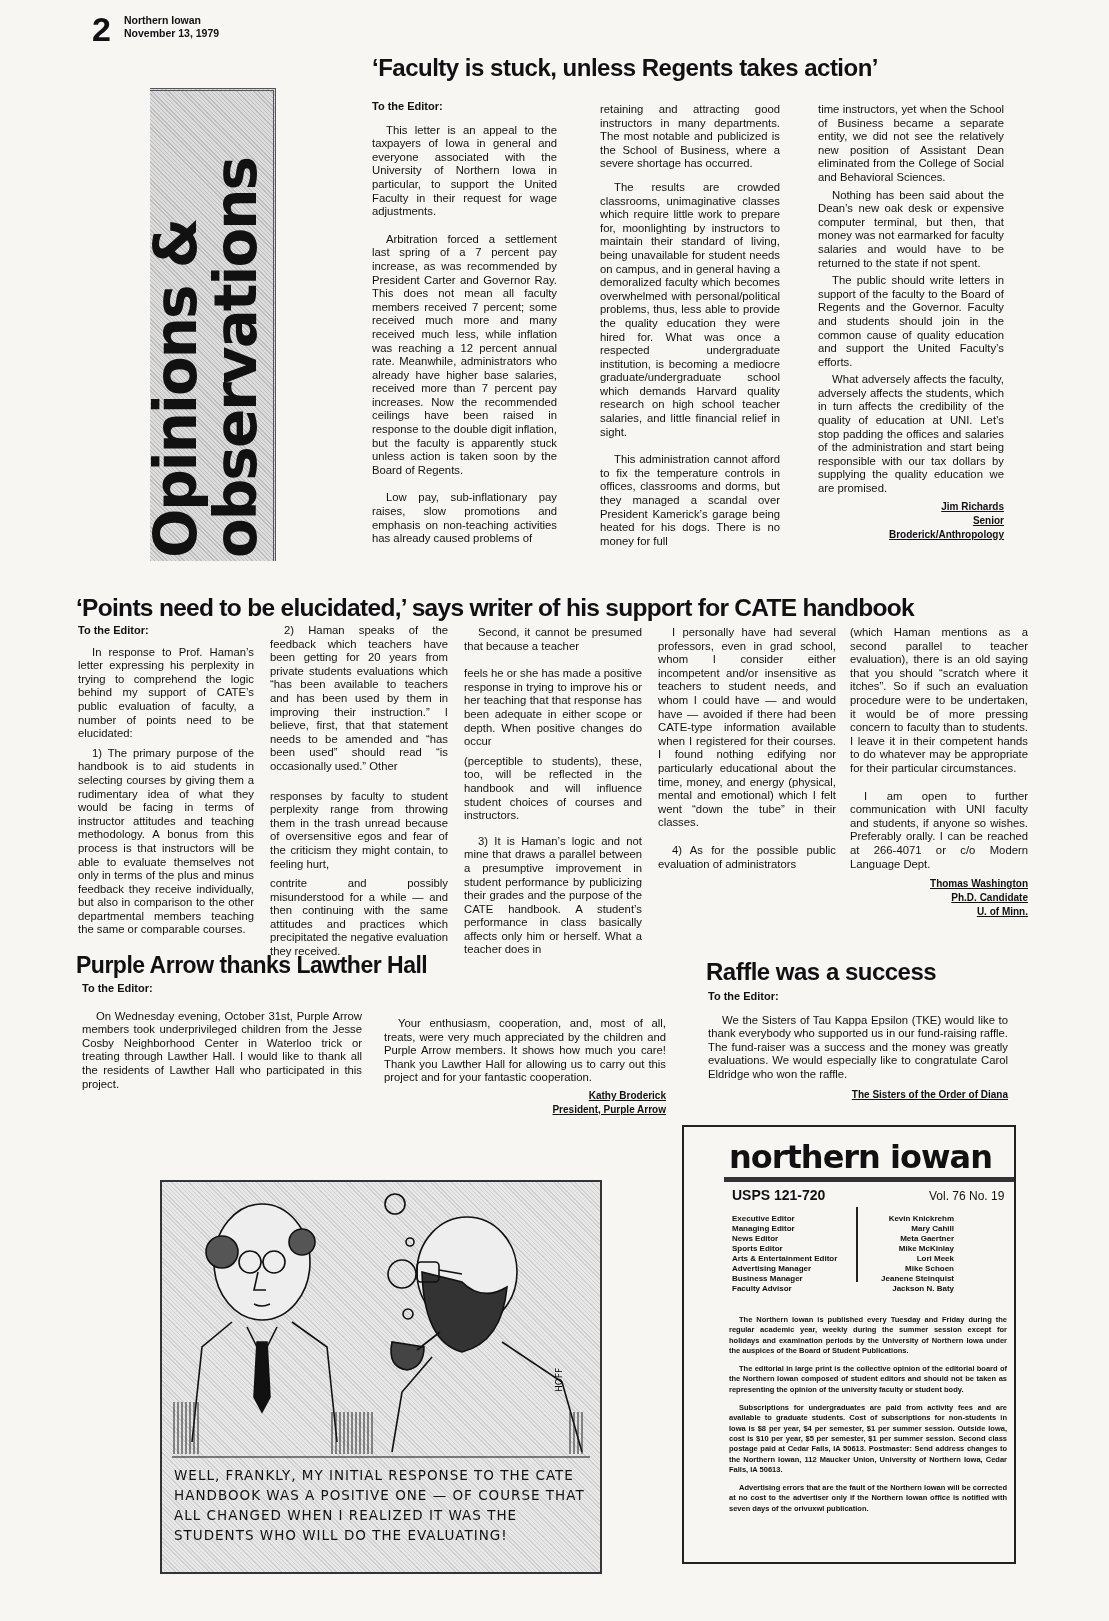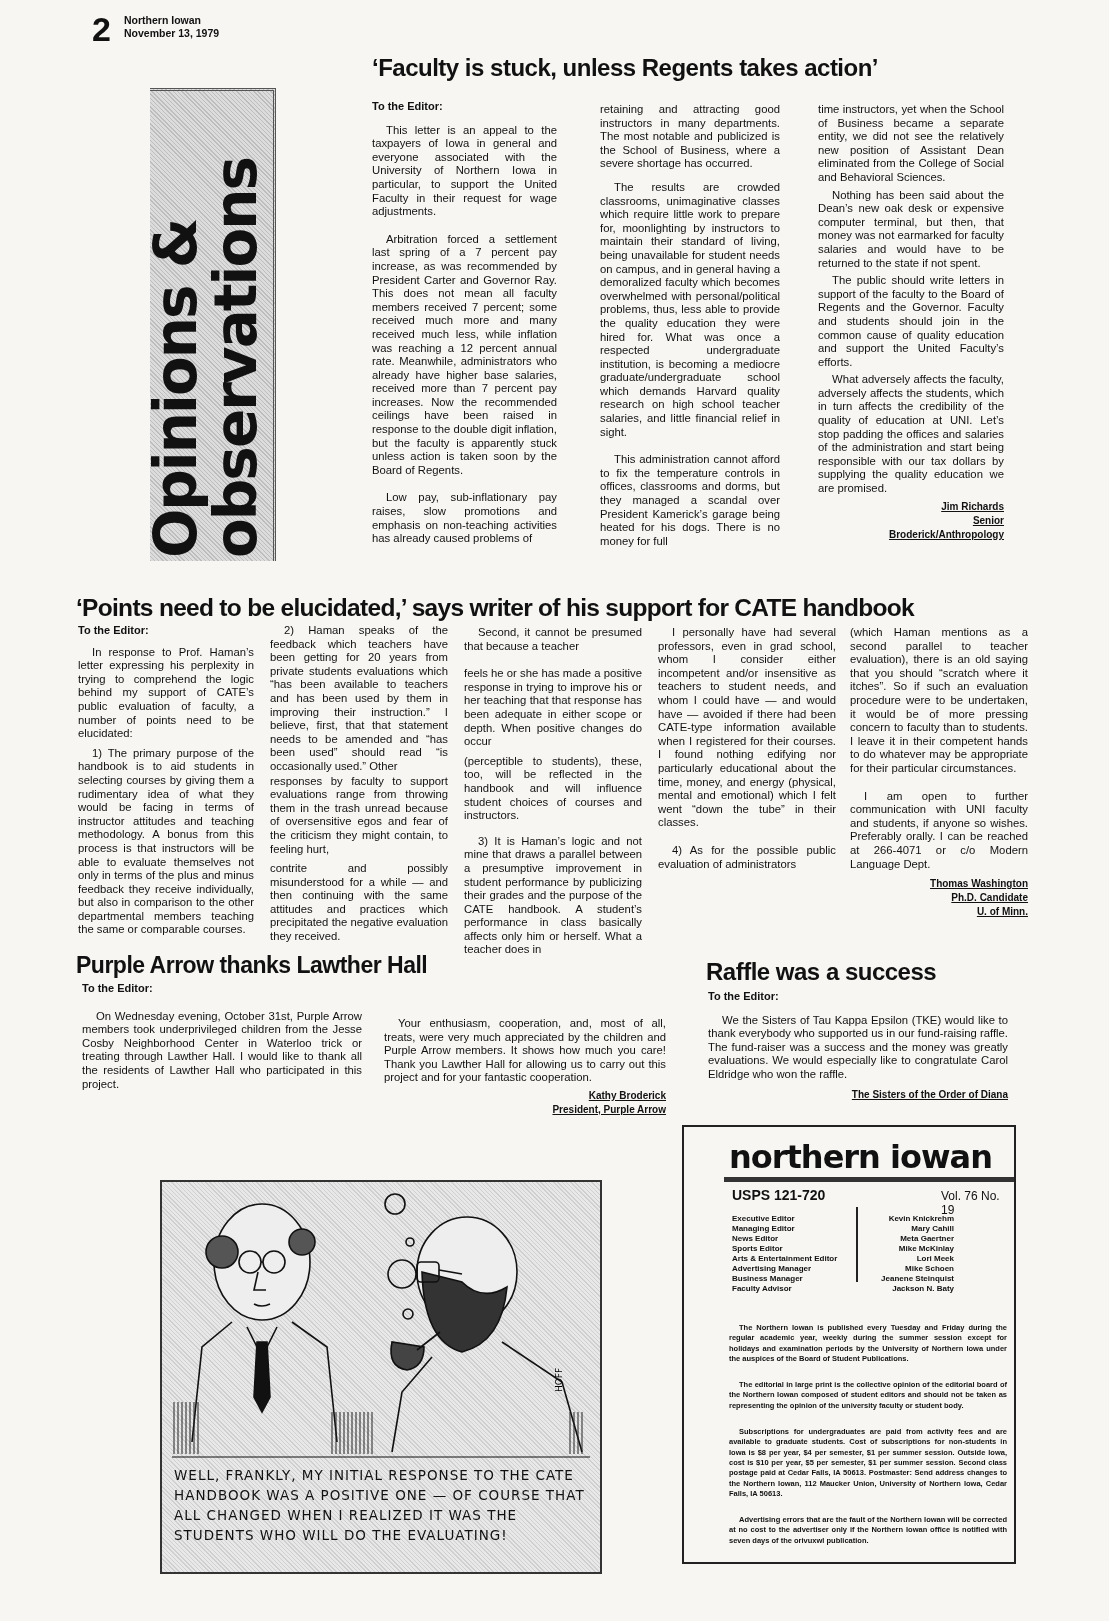--- a/index.html
+++ b/index.html
@@ -26,26 +26,26 @@
   
   .cartoon{left:160px;top:1180px;width:438px;height:390px;border:2px solid #333;
     background:repeating-linear-gradient(45deg,#cfcfcf 0 1px,#e8e8e8 1px 3px);}
   .cartoon svg{position:absolute;left:0;top:0;}
   .caption{position:absolute;left:12px;top:283px;width:414px;font-family:"DejaVu Sans",sans-serif;font-size:13.5px;line-height:20px;letter-spacing:1px;color:#111;}
   
   .staff{left:682px;top:1125px;width:330px;height:435px;border:2px solid #222;background:#f7f6f3;}
   .np-logo{position:absolute;left:45px;top:12px;font-family:"DejaVu Sans",sans-serif;font-weight:bold;font-size:32px;letter-spacing:-1px;line-height:36px;}
   .np-rule{position:absolute;left:40px;top:50px;width:290px;height:5px;background:#333;}
   .usps{position:absolute;left:48px;top:60px;font-size:14px;font-weight:bold;}
-  .vol{position:absolute;left:245px;top:62px;font-size:12px;margin-left:12px;}
+  .vol{position:absolute;left:245px;top:62px;font-size:12px;}
   .roles{position:absolute;left:48px;top:87px;font-size:8px;font-weight:bold;line-height:10px;}
   .names{position:absolute;left:170px;top:87px;width:100px;text-align:right;font-size:8px;font-weight:bold;line-height:10px;}
   .vrule{position:absolute;left:172px;top:80px;width:2px;height:75px;background:#222;}
   .fine{position:absolute;left:45px;top:180px;width:278px;font-size:7.5px;line-height:10.3px;font-weight:bold;text-align:justify;}
-  .fine p{margin:16px 0 5px 0;text-indent:10px;}
+  .fine p{margin:8px 0 5px 0;text-indent:10px;}
 </style>
 </head>
 <body>
 
 <div class="abs pnum">2</div>
 <div class="abs masthead">
   <div>Northern Iowan</div>
   <div>November 13, 1979</div>
 </div>
 
@@ -86,22 +86,22 @@
 
 <div class="abs h1" style="left:76px;top:596px;font-size:24.5px;letter-spacing:-0.7px;">‘Points need to be elucidated,’ says writer of his support for CATE handbook</div>
 
 <div class="abs col" style="left:78px;top:624px;width:176px;">
   <div class="toed" style="margin-bottom:8px">To the Editor:</div>
   <p style="margin-bottom:6px">In response to Prof. Haman’s letter expressing his perplexity in trying to comprehend the logic behind my support of CATE’s public evaluation of faculty, a number of points need to be elucidated:</p>
   <p style="margin-bottom:4px">1) The primary purpose of the handbook is to aid students in selecting courses by giving them a rudimentary idea of what they would be facing in terms of instructor attitudes and teaching methodology. A bonus from this process is that instructors will be able to evaluate themselves not only in terms of the plus and minus feedback they receive individually, but also in comparison to the other departmental members teaching the same or comparable courses.</p>
 </div>
 
 <div class="abs col" style="left:270px;top:624px;width:178px;">
-  <p style="margin-bottom:1px">2) Haman speaks of the feedback which teachers have been getting for 20 years from private students evaluations which “has been available to teachers and has been used by them in improving their instruction.” I believe, first, that that statement needs to be amended and “has been used” should read “is occasionally used.” Other</p>
-  <p class="noind" style="margin-bottom:6px">responses by faculty to support evaluations range from throwing them in the trash unread because of oversensitive egos and fear of the criticism they might contain, to feeling hurt,</p>
+  <p style="margin-bottom:16px">2) Haman speaks of the feedback which teachers have been getting for 20 years from private students evaluations which “has been available to teachers and has been used by them in improving their instruction.” I believe, first, that that statement needs to be amended and “has been used” should read “is occasionally used.” Other</p>
+  <p class="noind" style="margin-bottom:6px">responses by faculty to student perplexity range from throwing them in the trash unread because of oversensitive egos and fear of the criticism they might contain, to feeling hurt,</p>
   <p class="noind">contrite and possibly misunderstood for a while — and then continuing with the same attitudes and practices which precipitated the negative evaluation they received.</p>
 </div>
 
 <div class="abs col" style="left:464px;top:626px;width:178px;">
   <p style="margin-bottom:14px">Second, it cannot be presumed that because a teacher</p>
   <p class="noind" style="margin-bottom:6px">feels he or she has made a positive response in trying to improve his or her teaching that that response has been adequate in either scope or depth. When positive changes do occur</p>
   <p class="noind" style="margin-bottom:12px">(perceptible to students), these, too, will be reflected in the handbook and will influence student choices of courses and instructors.</p>
   <p>3) It is Haman’s logic and not mine that draws a parallel between a presumptive improvement in student performance by publicizing their grades and the purpose of the CATE handbook. A student’s performance in class basically affects only him or herself. What a teacher does in</p>
 </div>
 

